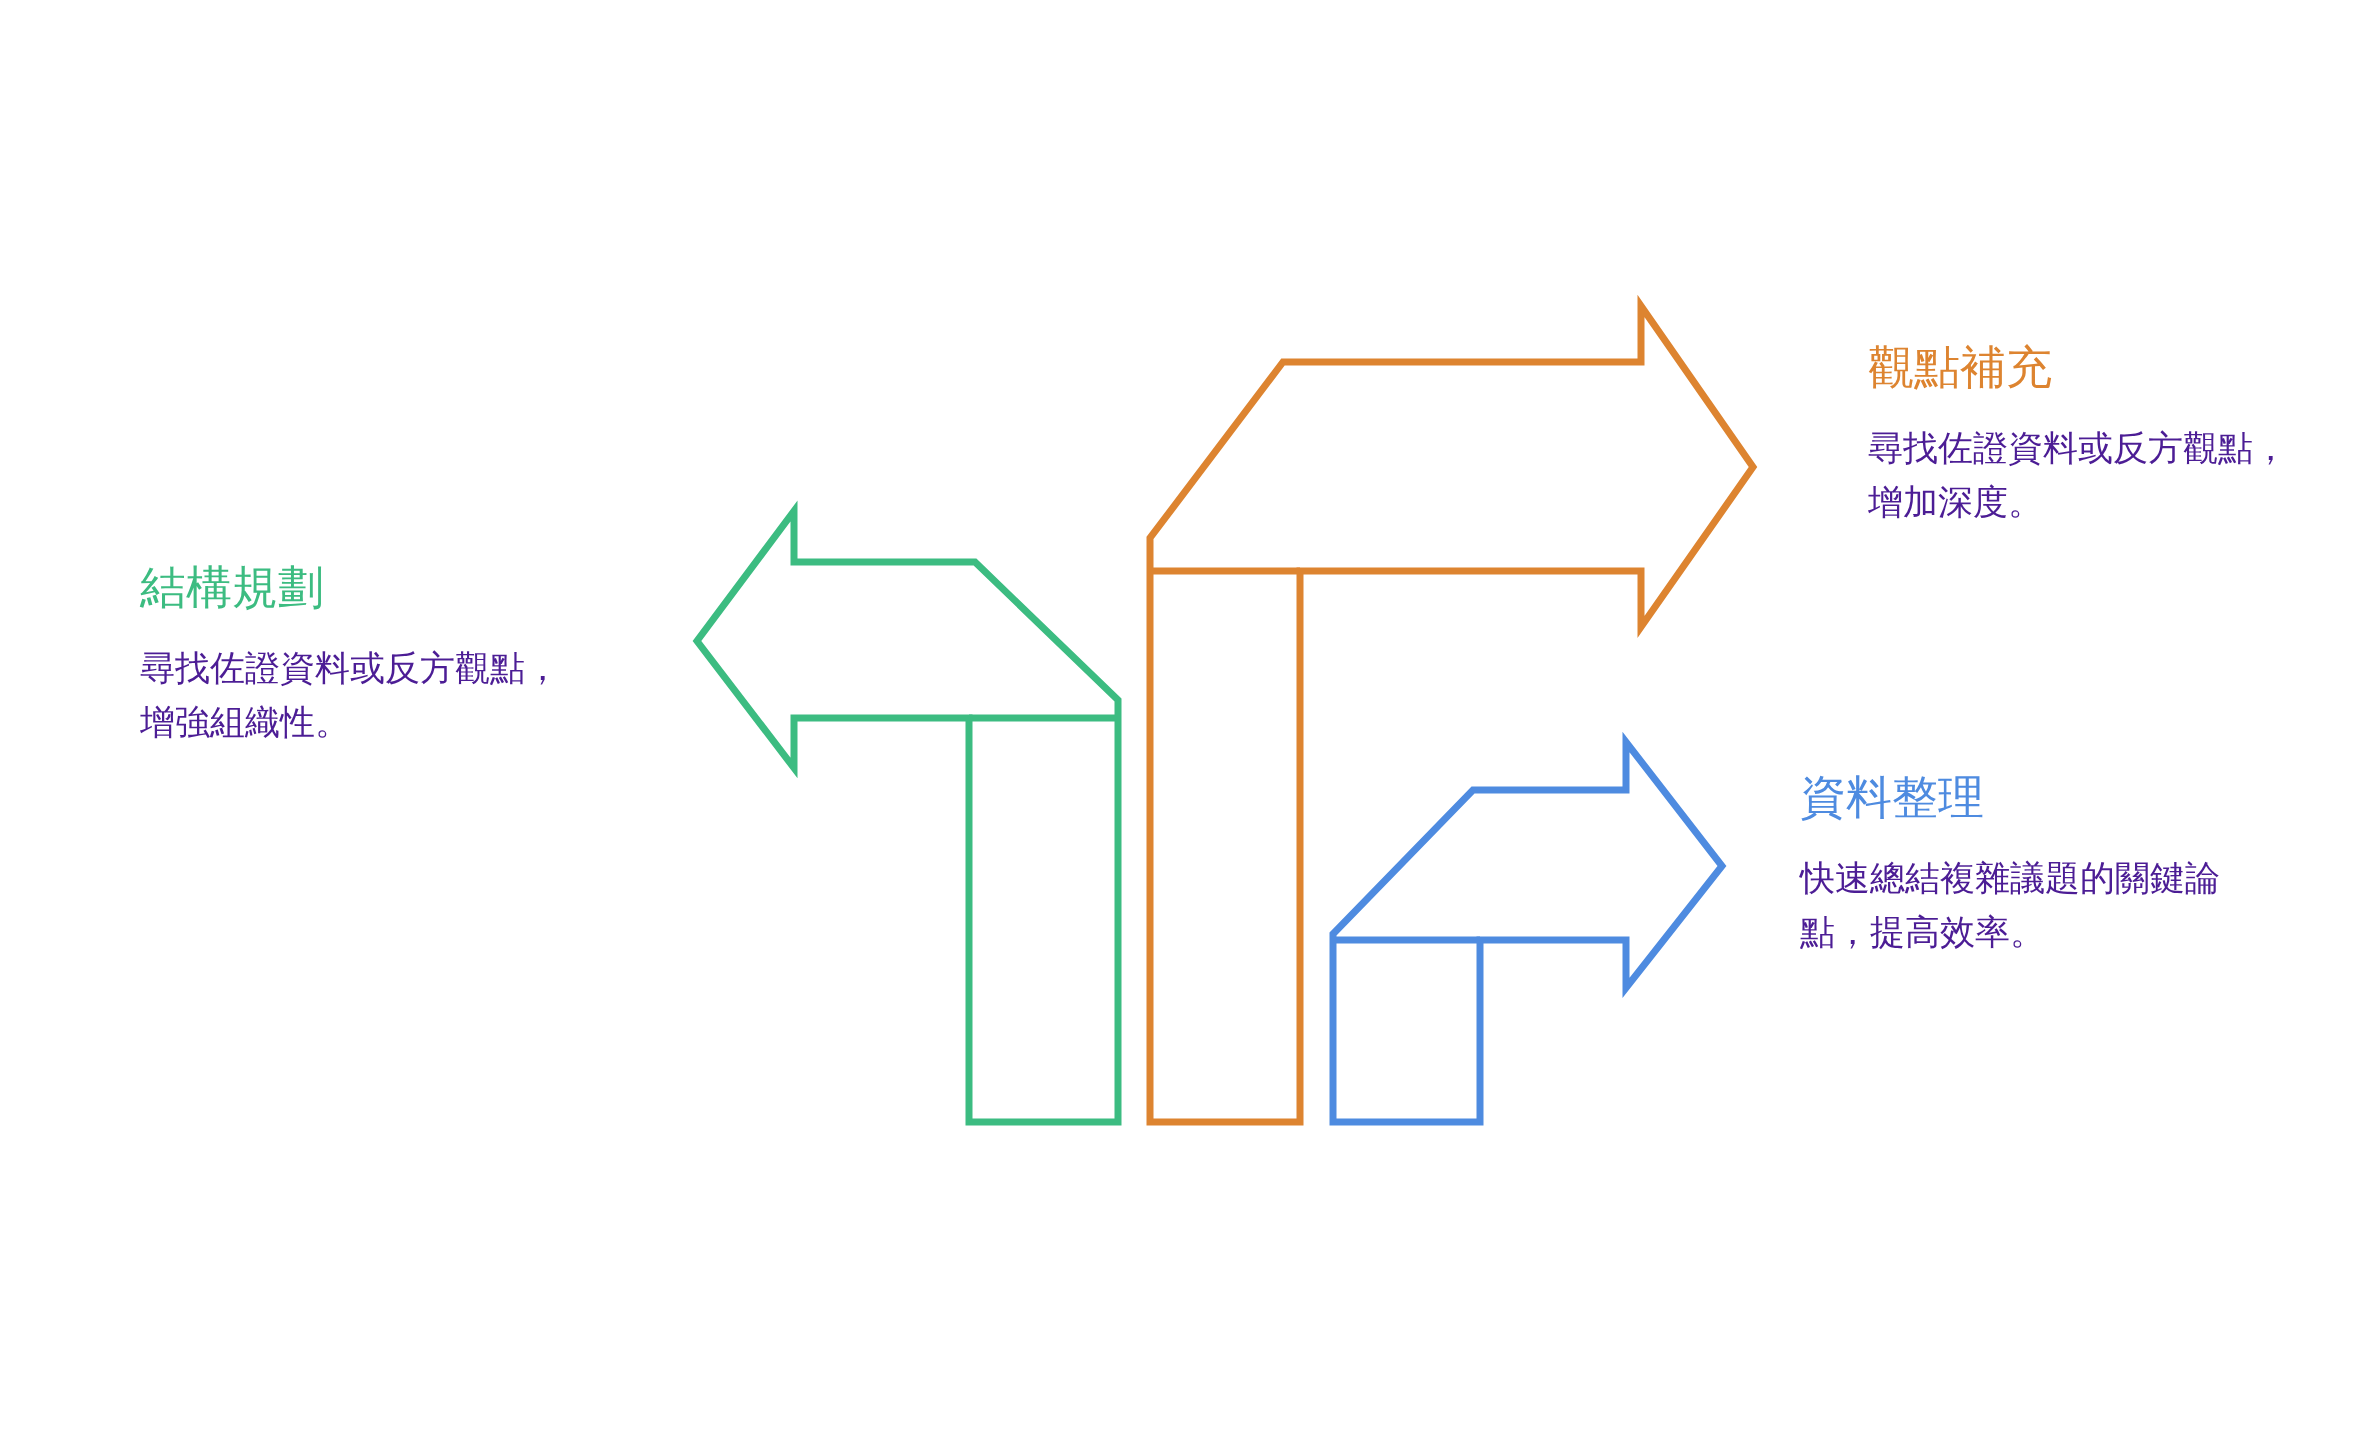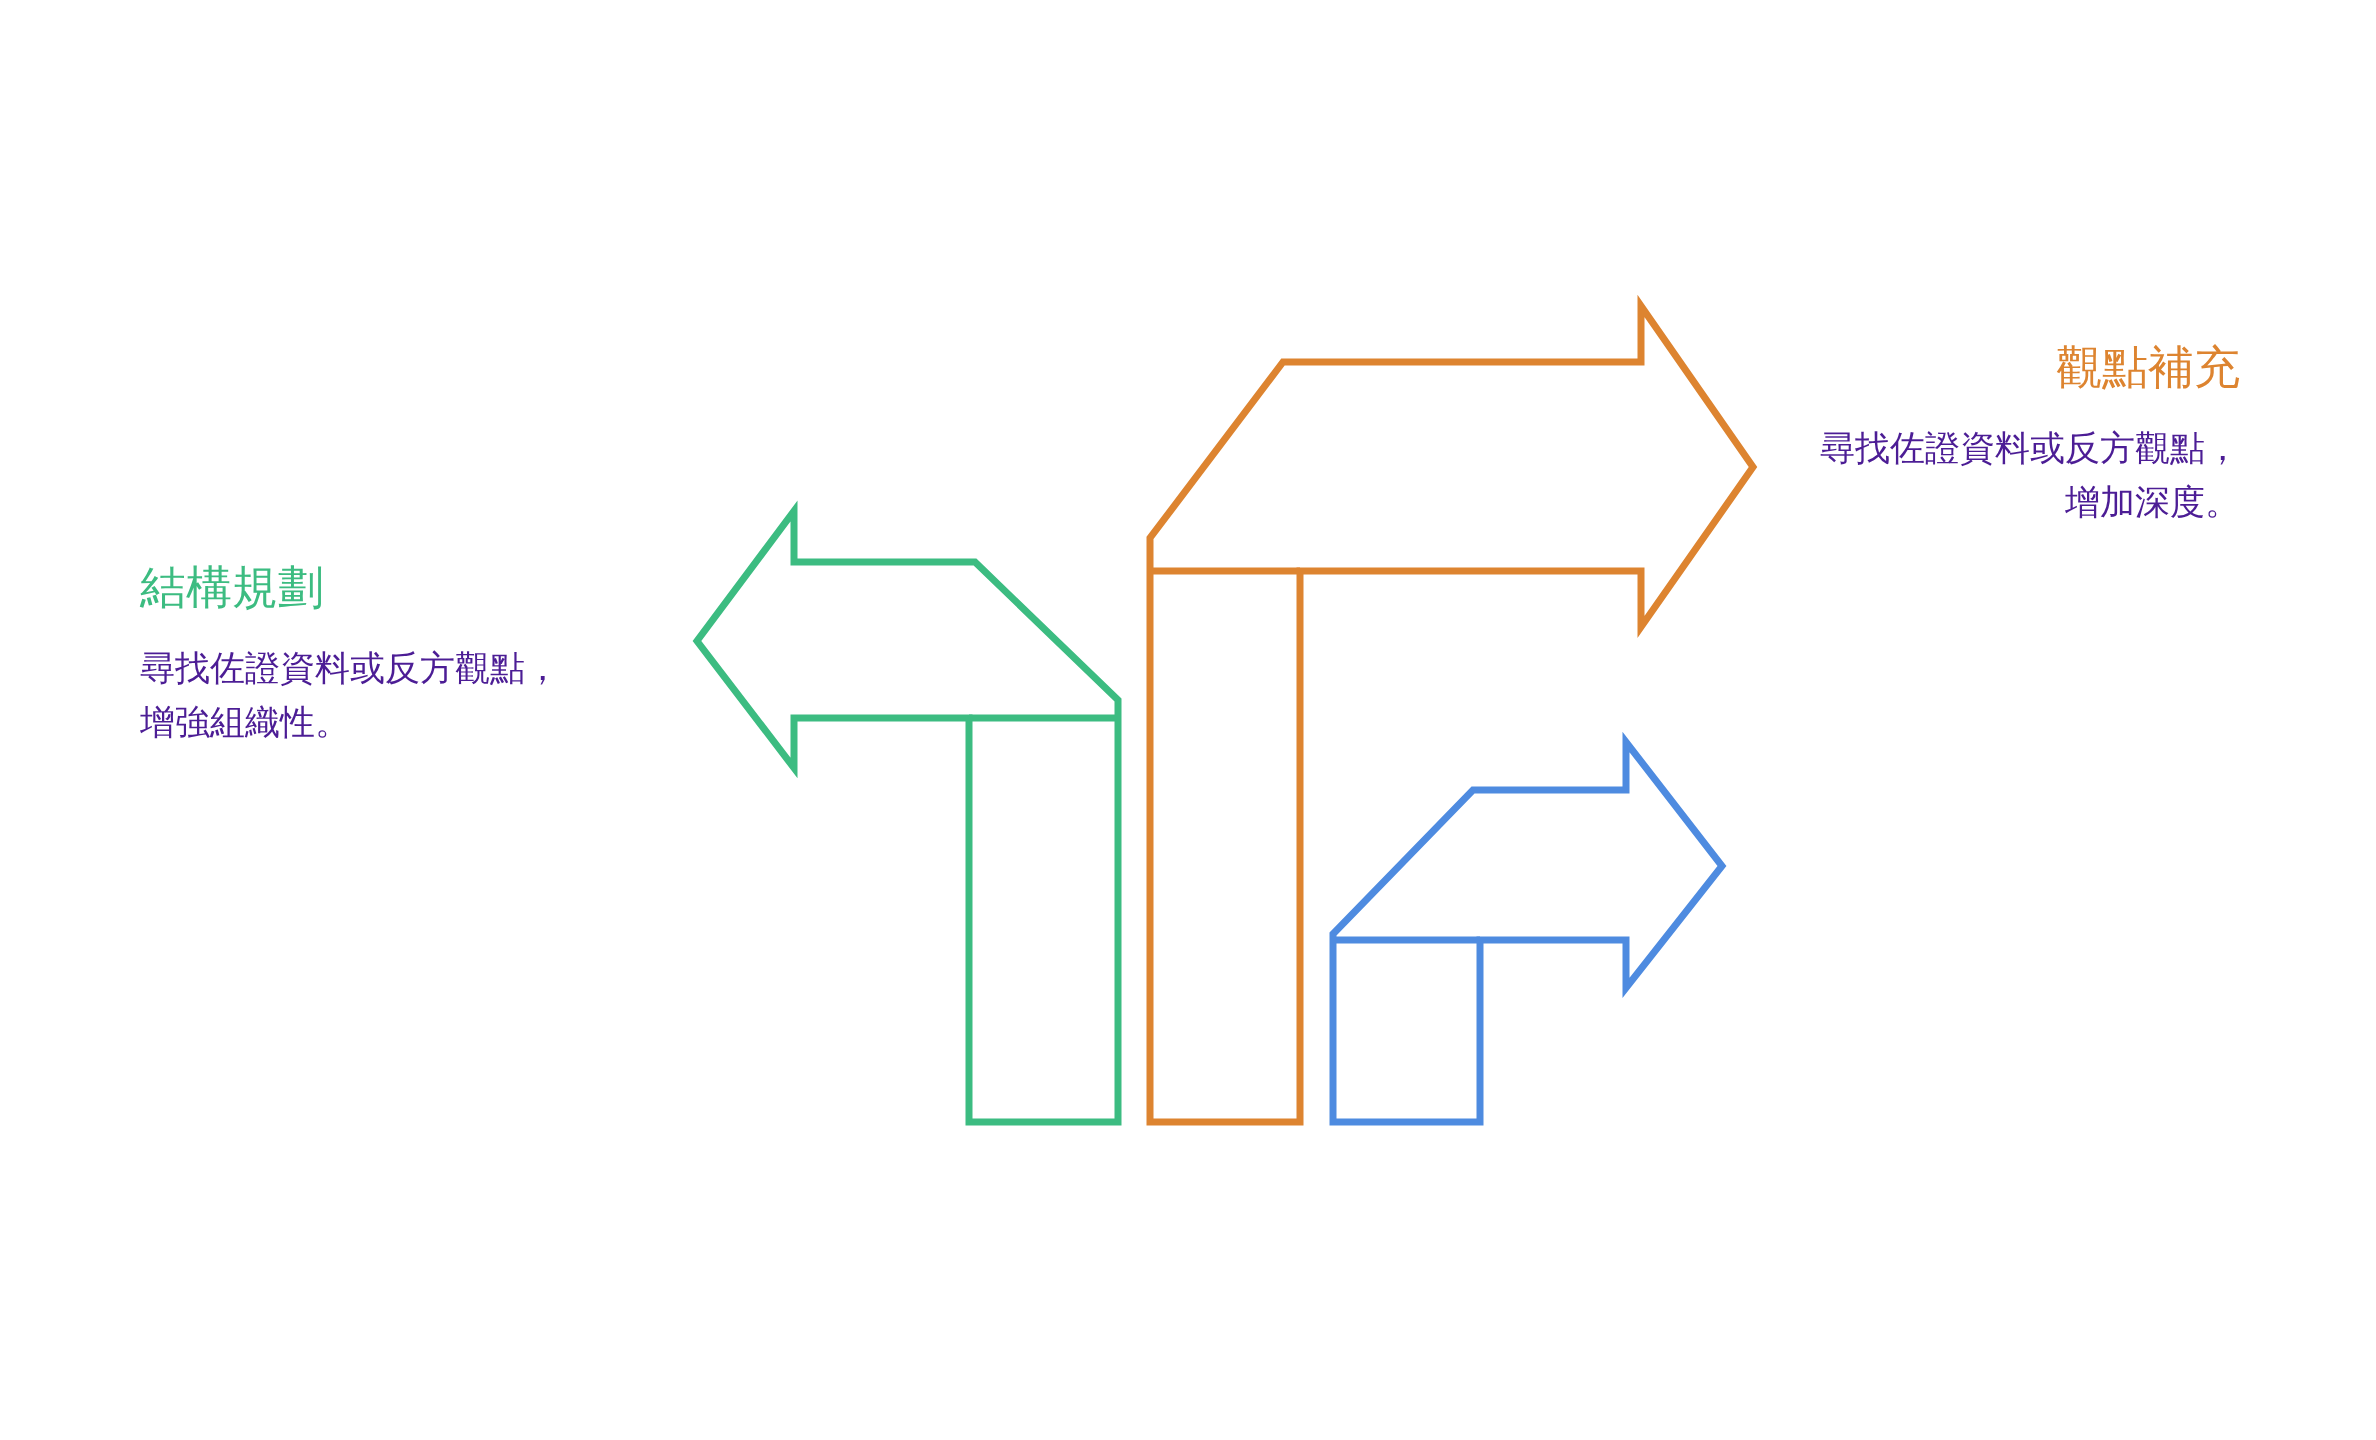--- a/index.html
+++ b/index.html
@@ -72,24 +72,24 @@
   
   .callout-structure {
     left: 140px;
     top: 560px;
     width: 450px;
   }
   .callout-structure .callout-heading { color: #3CBC81; }
 
   
   .callout-viewpoint {
-    left: 1800px;
+    left: 1868px;
     top: 340px;
     width: 440px;
-    text-align: right;
+    text-align: left;
   }
   .callout-viewpoint .callout-heading { color: #DD8430; }
 
   
   .callout-data {
     left: 1800px;
     top: 770px;
     width: 440px;
     text-align: left;
   }
@@ -175,14 +175,18 @@
   <div class="callout callout-structure">
     <div class="callout-heading" style="color: rgb(60, 188, 129);">結構規劃</div>
     <div class="callout-body">尋找佐證資料或反方觀點，增強組織性。</div>
   </div>
 
   <div class="callout callout-viewpoint">
     <div class="callout-heading" style="color: rgb(221, 132, 48);">觀點補充</div>
     <div class="callout-body">尋找佐證資料或反方觀點，增加深度。</div>
   </div>
 
+  <div class="callout callout-data">
+    <div class="callout-heading" style="color: rgb(78, 139, 224);">資料整理</div>
+    <div class="callout-body">快速總結複雜議題的關鍵論點，提高效率。</div>
+  </div>
 
 </div>
 
 </body></html>

